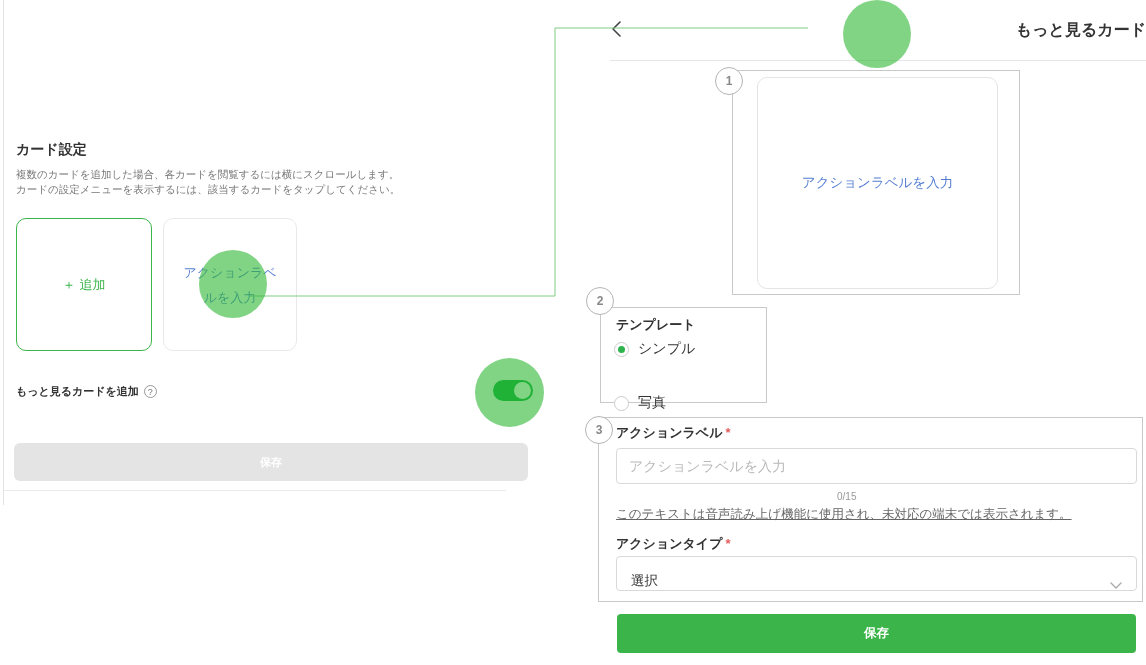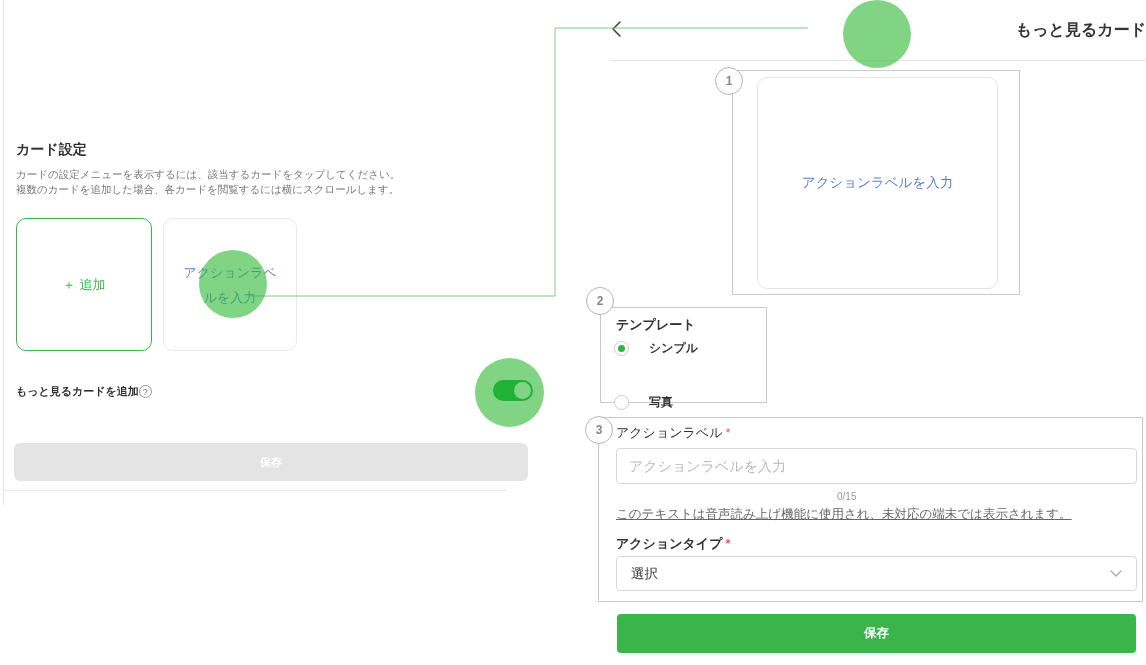--- a/index.html
+++ b/index.html
@@ -13,21 +13,21 @@
   .lp-edge{left:3px;top:0;width:1px;height:505px;background:#e3e3e3;}
   .lp-title{left:16px;top:141px;font-size:14px;font-weight:bold;color:#333;}
   .lp-desc{left:16px;top:167px;font-size:10.5px;color:#777;line-height:15px;}
   .card-add{left:16px;top:218px;width:134px;height:131px;border:1px solid #3bb54a;border-radius:10px;
     background:#fff;display:flex;align-items:center;justify-content:center;gap:4px;
     color:#3bb54a;font-size:13px;cursor:pointer;}
   .card-label{left:163px;top:218px;width:132px;height:131px;border:1px solid #e9e9e9;border-radius:10px;
     background:#fff;display:flex;align-items:center;justify-content:center;cursor:pointer;}
   .card-label .txt{width:96px;text-align:center;color:#557ed2;font-size:13px;line-height:25px;}
   .toggle-row-label{left:16px;top:384px;font-size:11px;font-weight:bold;color:#333;
-    display:flex;align-items:center;}
+    display:flex;align-items:center;gap:5px;}
   .help-circle{width:13px;height:13px;border:1px solid #999;border-radius:50%;font-size:9px;line-height:12px;
     text-align:center;color:#777;font-weight:normal;box-sizing:border-box;display:inline-block;}
   .toggle{left:493px;top:380px;width:40px;height:21px;background:#0aa83e;border-radius:11px;cursor:pointer;}
   .toggle .knob{position:absolute;right:2px;top:2px;width:17px;height:17px;background:#fff;border-radius:50%;}
   .lp-save{left:14px;top:443px;width:514px;height:38px;background:#e4e4e4;border:none;border-radius:6px;
     color:#fff;font-weight:bold;font-size:11px;display:flex;align-items:center;justify-content:center;}
   .lp-bottom-line{left:4px;top:490px;width:502px;height:1px;background:#ebebeb;}
 
   
   .back-btn{left:609px;top:20px;width:16px;height:20px;cursor:pointer;background:none;border:none;padding:0;}
@@ -39,61 +39,61 @@
   .pv-inner .txt{color:#557ed2;font-size:13.5px;}
 
   .ann{width:28px;height:28px;background:#fff;border:1px solid #b5b5b5;border-radius:50%;color:#888;
     font-size:12px;font-weight:bold;display:flex;align-items:center;justify-content:center;z-index:4;box-sizing:border-box;}
   .ann1{left:715px;top:67px;}
   .ann2{left:586px;top:287px;}
   .ann3{left:585px;top:416px;}
 
   .box2{left:600px;top:307px;width:167px;height:96px;border:1px solid #c9c9c9;box-sizing:border-box;}
   .tmpl-label{left:616px;top:316px;font-size:13px;font-weight:bold;color:#333;text-align:center;}
-  .radio-row{display:flex;align-items:center;gap:20px;font-size:12px;color:#333;cursor:pointer;font-weight:bold;}
+  .radio-row{display:flex;align-items:center;gap:9px;font-size:14px;color:#333;cursor:pointer;}
   .radio-row1{left:614px;top:340px;}
   .radio-row2{left:614px;top:394px;text-align:center;}
   .radio{width:15px;height:15px;border:1px solid #ccc;border-radius:50%;background:#fff;
     display:flex;align-items:center;justify-content:center;box-sizing:border-box;}
   .radio .dot{width:7px;height:7px;border-radius:50%;background:#2fb34c;display:none;}
   .radio.selected .dot{display:block;}
 
   .box3{left:598px;top:417px;width:545px;height:185px;border:1px solid #c9c9c9;box-sizing:border-box;}
-  .al-label{left:616px;top:424px;font-size:13px;font-weight:normal;color:#333;}
+  .al-label{left:616px;top:424px;font-size:13px;font-weight:bold;color:#333;}
   .req{color:#e55c5c;margin-left:3px;}
   .al-input{left:616px;top:448px;width:521px;height:36px;border:1px solid #d9d9d9;border-radius:4px;
     font-size:14px;padding:0 12px;color:#333;box-sizing:border-box;outline:none;
     font-family:"Liberation Sans","DejaVu Sans",sans-serif;}
   .al-input::placeholder{color:#b9b9b9;}
   .counter{left:837px;top:491px;width:300px;font-size:10px;color:#999;}
   .al-help{left:616px;top:506px;font-size:12.5px;color:#666;text-decoration:underline;}
   .at-label{left:616px;top:535px;font-size:13px;font-weight:bold;color:#333;text-align:right;}
   .at-select{left:616px;top:556px;width:521px;height:35px;border:1px solid #d9d9d9;border-radius:4px;
-    background:#fff;display:flex;align-items:center;justify-content:space-between;padding:0 14px;
+    background:#fff;display:flex;align-items:flex-end;justify-content:space-between;padding:0 14px;
     font-size:13.5px;color:#333;box-sizing:border-box;cursor:pointer;}
   .dp-save{left:617px;top:614px;width:519px;height:39px;background:#3bb54a;border:none;border-radius:4px;
     color:#fff;font-weight:bold;font-size:12.5px;display:flex;align-items:center;justify-content:center;cursor:pointer;}
 
   
   .connector{left:0;top:0;width:1146px;height:665px;z-index:5;pointer-events:none;}
   .hl{border-radius:50%;background:rgba(47,184,52,0.6);z-index:6;pointer-events:none;}
   .hl-card{left:199px;top:250px;width:68px;height:68px;}
   .hl-toggle{left:475px;top:358px;width:69px;height:69px;}
   .hl-title{left:843px;top:0;width:68px;height:68px;}
 </style>
 </head>
 <body>
 
 <div class="abs lp-edge"></div>
 
 <div class="abs lp-title">カード設定</div>
 
 <div class="abs lp-desc">
+  <div>複数のカードを追加した場合、各カードを閲覧するには横にスクロールします。</div>
   <div>カードの設定メニューを表示するには、該当するカードをタップしてください。</div>
-  <div>複数のカードを追加した場合、各カードを閲覧するには横にスクロールします。</div>
 </div>
 
 <div class="abs card-add">
   <span>＋</span>
   <span>追加</span>
 </div>
 
 <div class="abs card-label">
   <span class="txt">アクションラベルを入力</span>
 </div>

